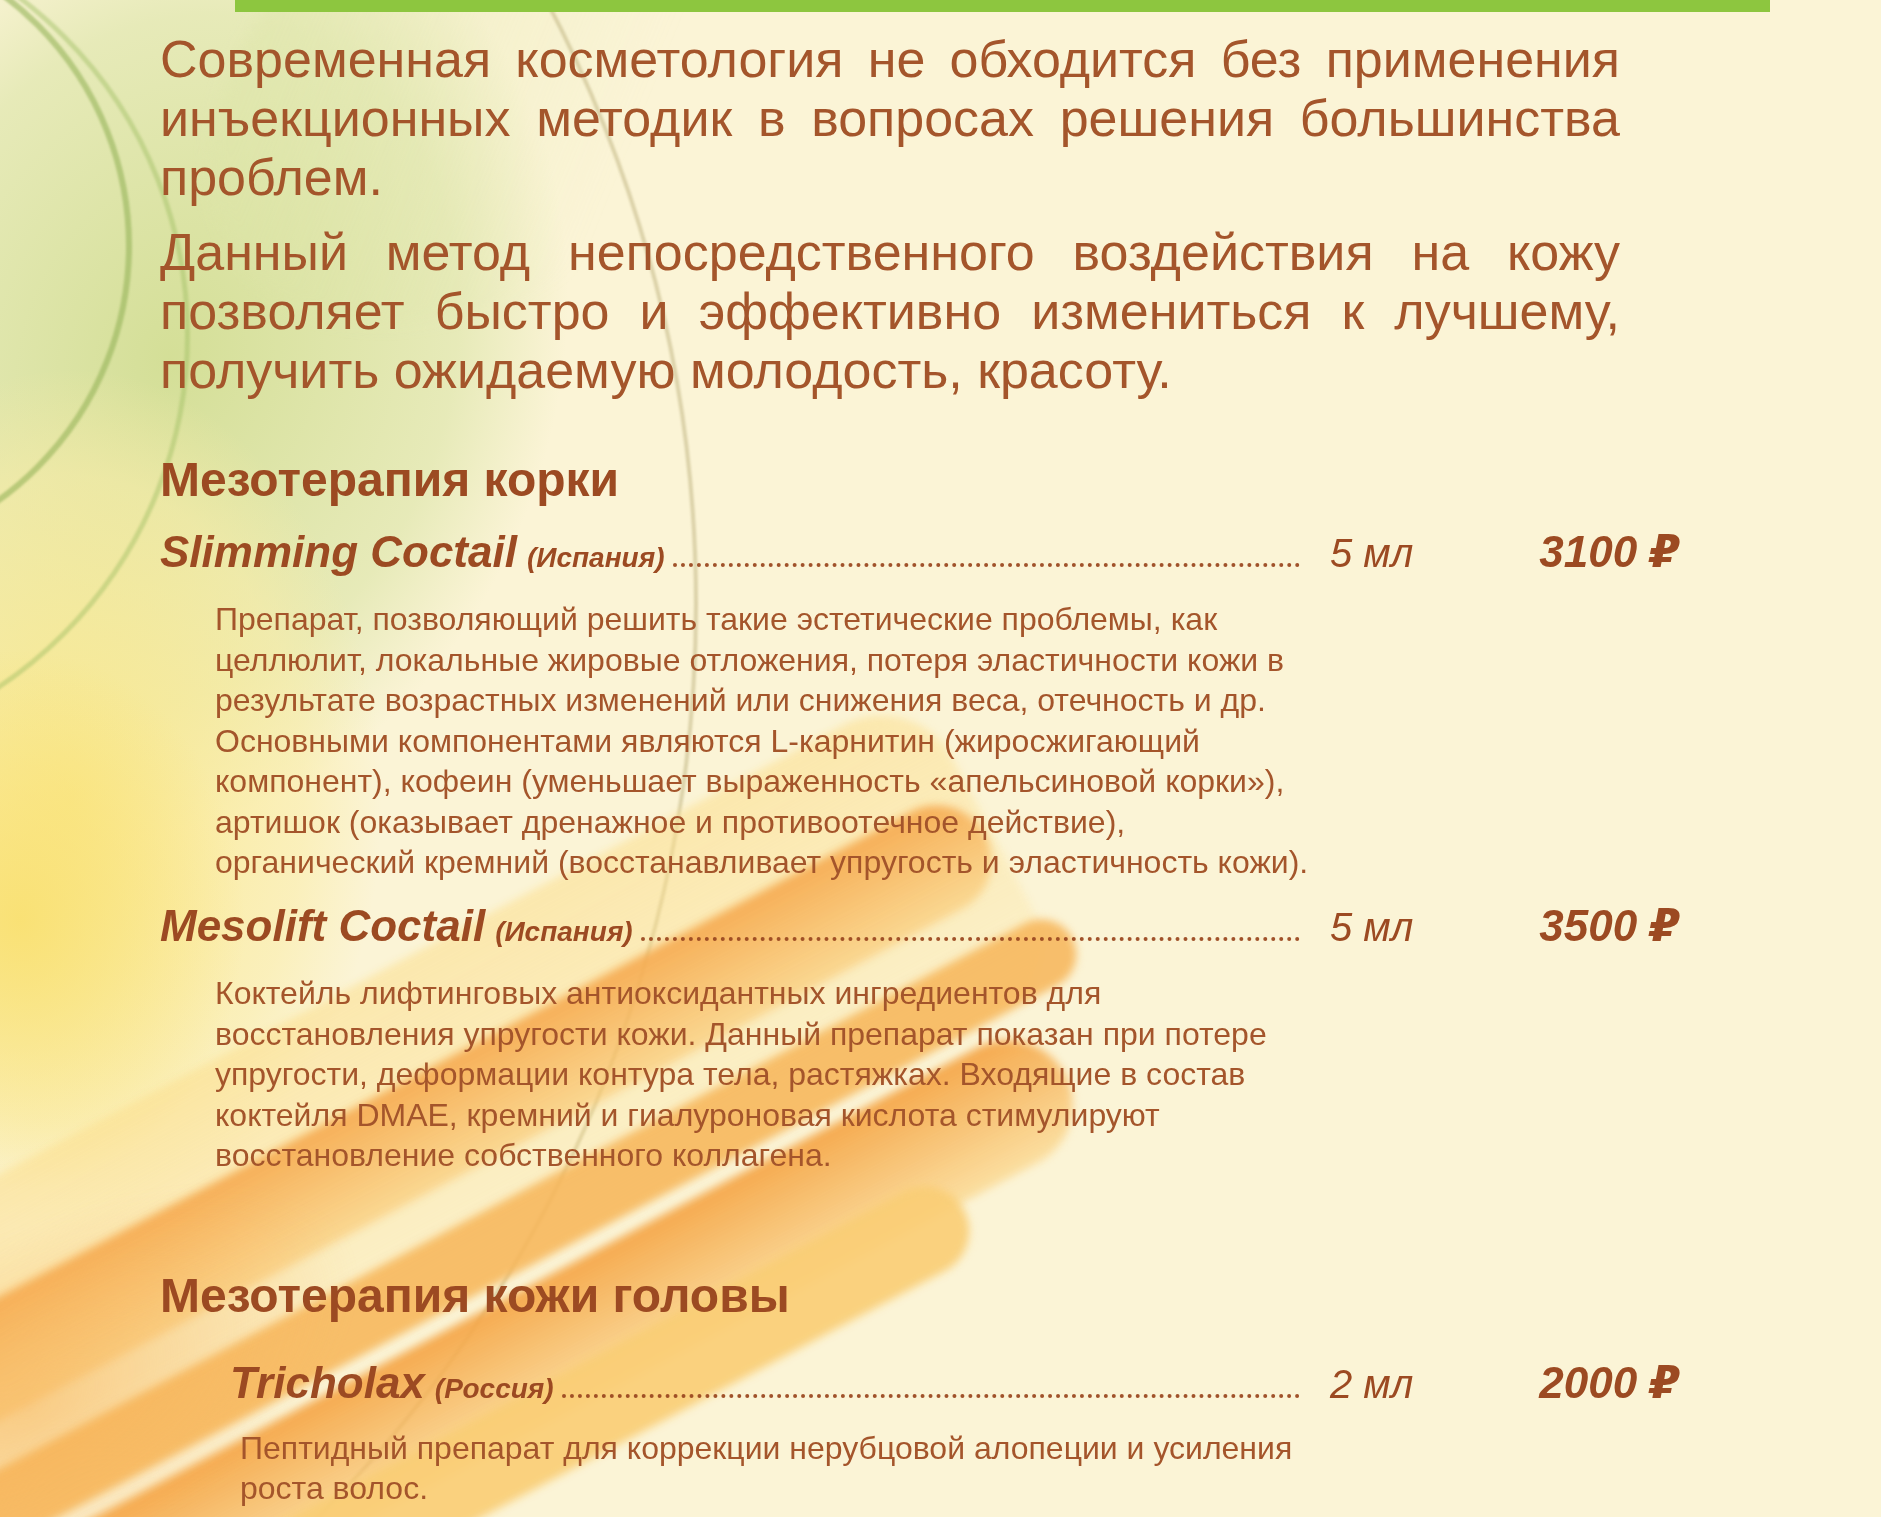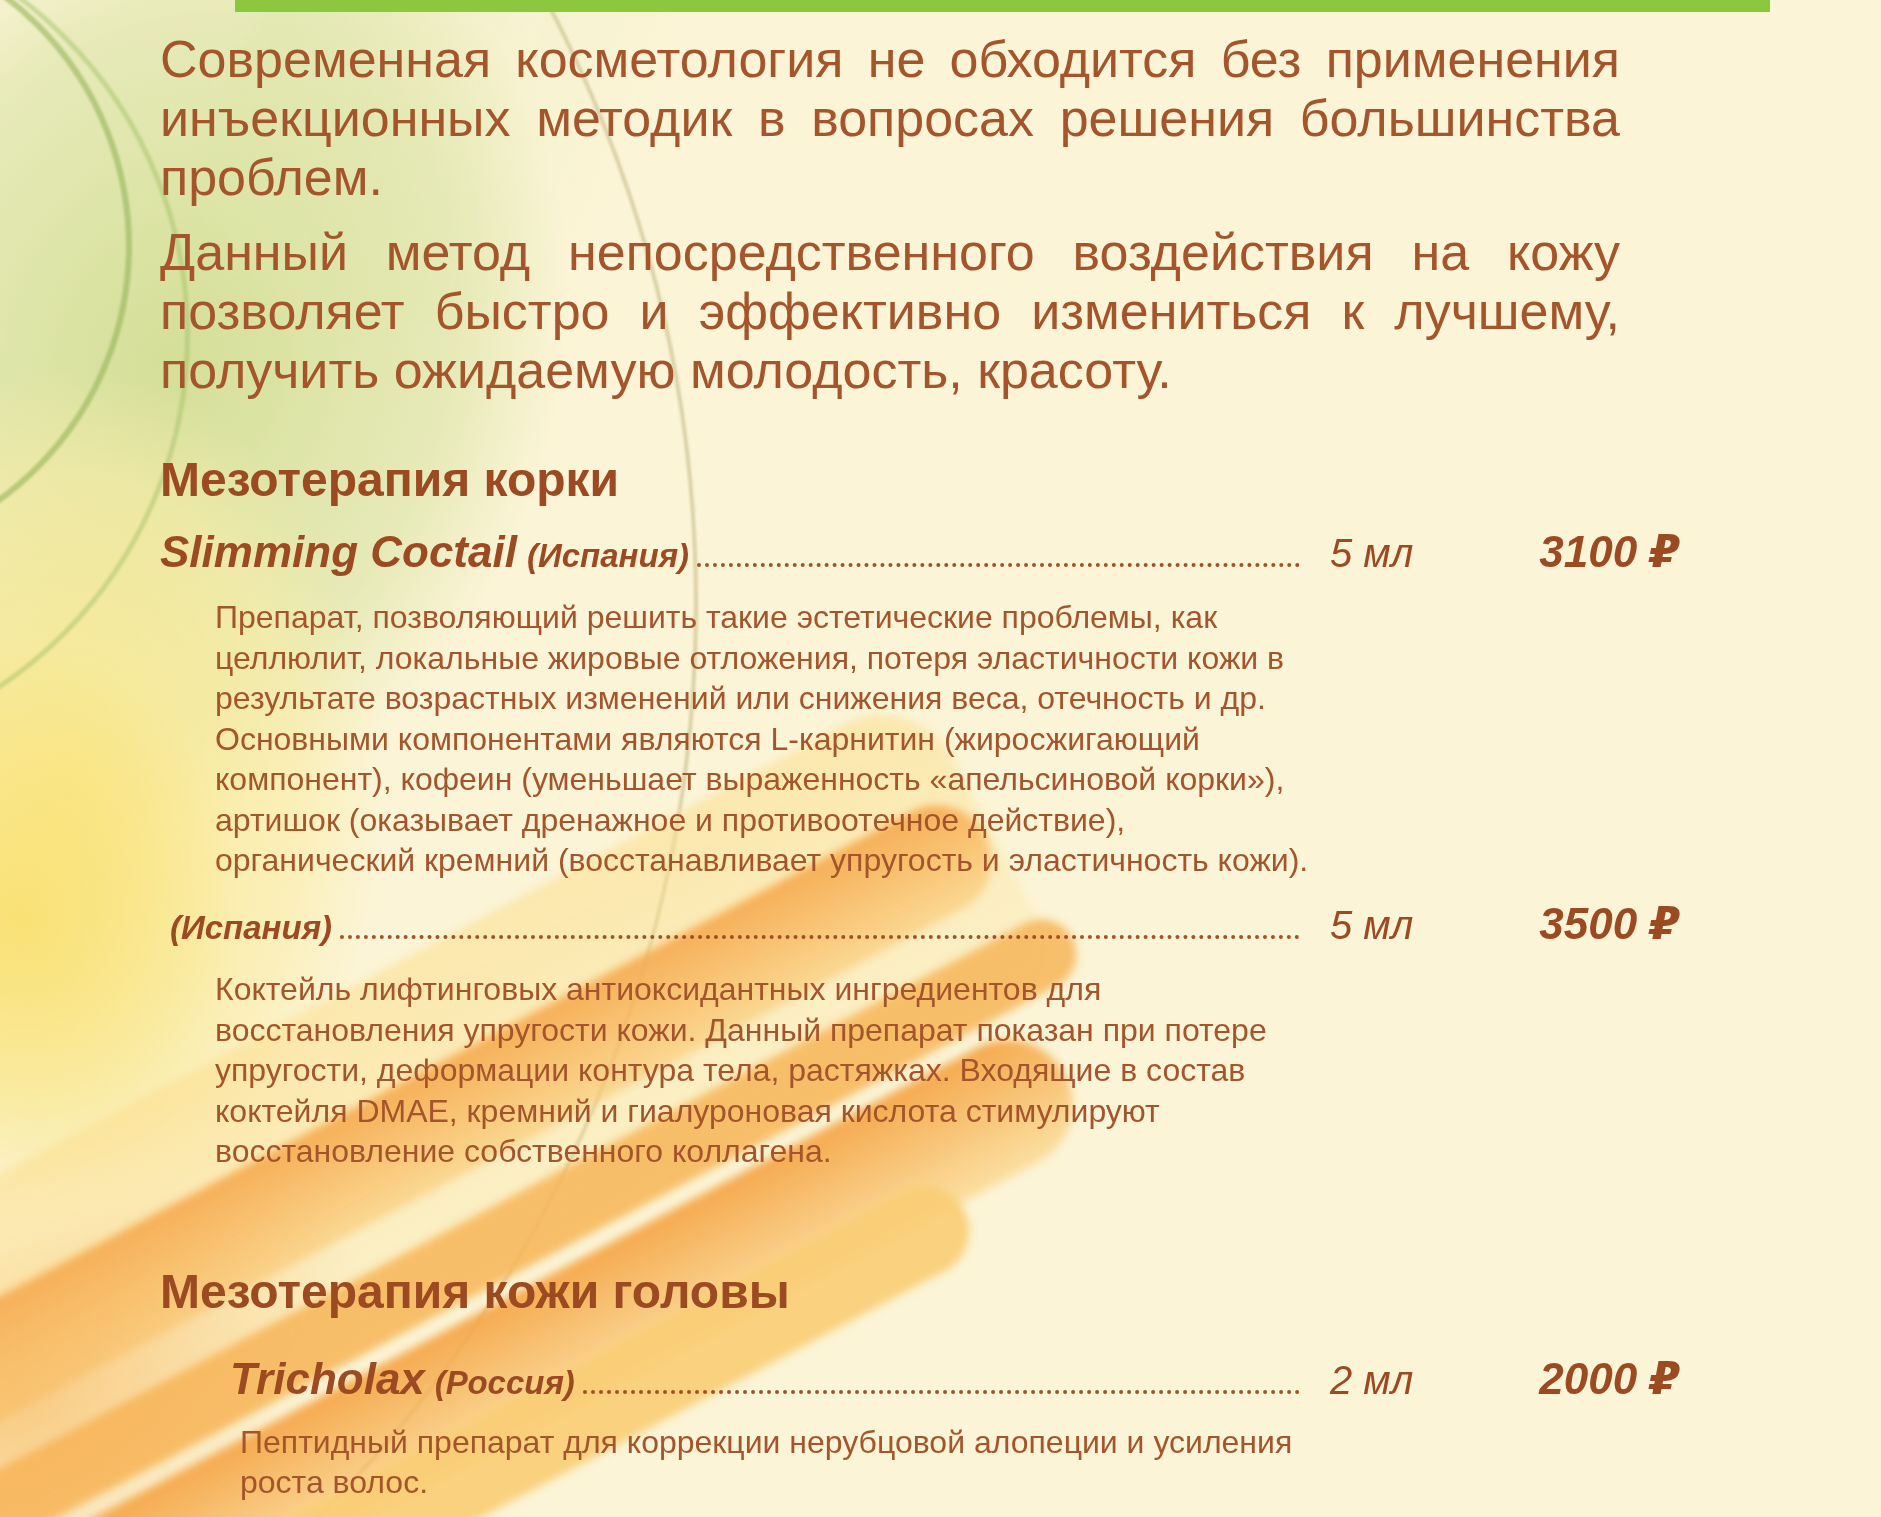--- a/index.html
+++ b/index.html
@@ -81,21 +81,21 @@
     margin:55px 0 0;font-size:48px;line-height:1.05;font-weight:700;color:var(--brown-dark);
   }
   .section.scalp .section-heading{margin-top:95px;}
   .price-row{
     display:flex;align-items:baseline;width:1520px;
     margin-top:20px;line-height:54px;white-space:nowrap;color:var(--brown-dark);font-style:italic;
   }
   .price-row.r2{margin-top:16px;}
   .price-row.r3{margin-top:34px;padding-left:70px;width:1450px;}
   .item-name{font-size:44px;font-weight:700;}
-  .item-origin{font-size:33px;font-weight:700;margin-left:10px;}
+  .item-origin{font-size:28px;font-weight:700;margin-left:10px;}
   .leader{
     flex:1;min-width:40px;height:0;
     border-bottom:4px dotted var(--brown-dark);
     margin:0 30px 4px 8px;opacity:.95;
   }
   .item-vol{width:120px;font-size:40px;font-weight:400;}
   .item-price{width:230px;text-align:right;font-size:44px;font-weight:700;}
   .desc{
     margin:14px 0 0 55px;width:1100px;overflow:visible;
     font-size:32px;line-height:40.5px;color:var(--brown);
@@ -139,20 +139,21 @@
       <div class="price-row r1">
         <span class="item-name">Slimming Coctail</span>
         <span class="item-origin">(Испания)</span>
         <span class="leader"></span>
         <span class="item-vol">5 мл</span>
         <span class="item-price">3100 ₽</span>
       </div>
       <p class="desc d1">Препарат, позволяющий решить такие эстетические проблемы, как целлюлит, локальные жировые отложения, потеря эластичности кожи в результате возрастных изменений или снижения веса, отечность и др. Основными компонентами являются L-карнитин (жиросжигающий компонент), кофеин (уменьшает выраженность «апельсиновой корки»), артишок (оказывает дренажное и противоотечное действие), органический кремний (восстанавливает упругость и эластичность кожи).</p>
 
       <div class="price-row r2">
+        <span class="item-name">Mesolift Coctail</span>
         <span class="item-origin">(Испания)</span>
         <span class="leader"></span>
         <span class="item-vol">5 мл</span>
         <span class="item-price">3500 ₽</span>
       </div>
       <p class="desc d2">Коктейль лифтинговых антиоксидантных ингредиентов для восстановления упругости кожи. Данный препарат показан при потере упругости, деформации контура тела, растяжках. Входящие в состав коктейля DMAE, кремний и гиалуроновая кислота стимулируют восстановление собственного коллагена.</p>
     </div>
 
     <div class="section scalp">
       <h2 class="section-heading">Мезотерапия кожи головы</h2>

